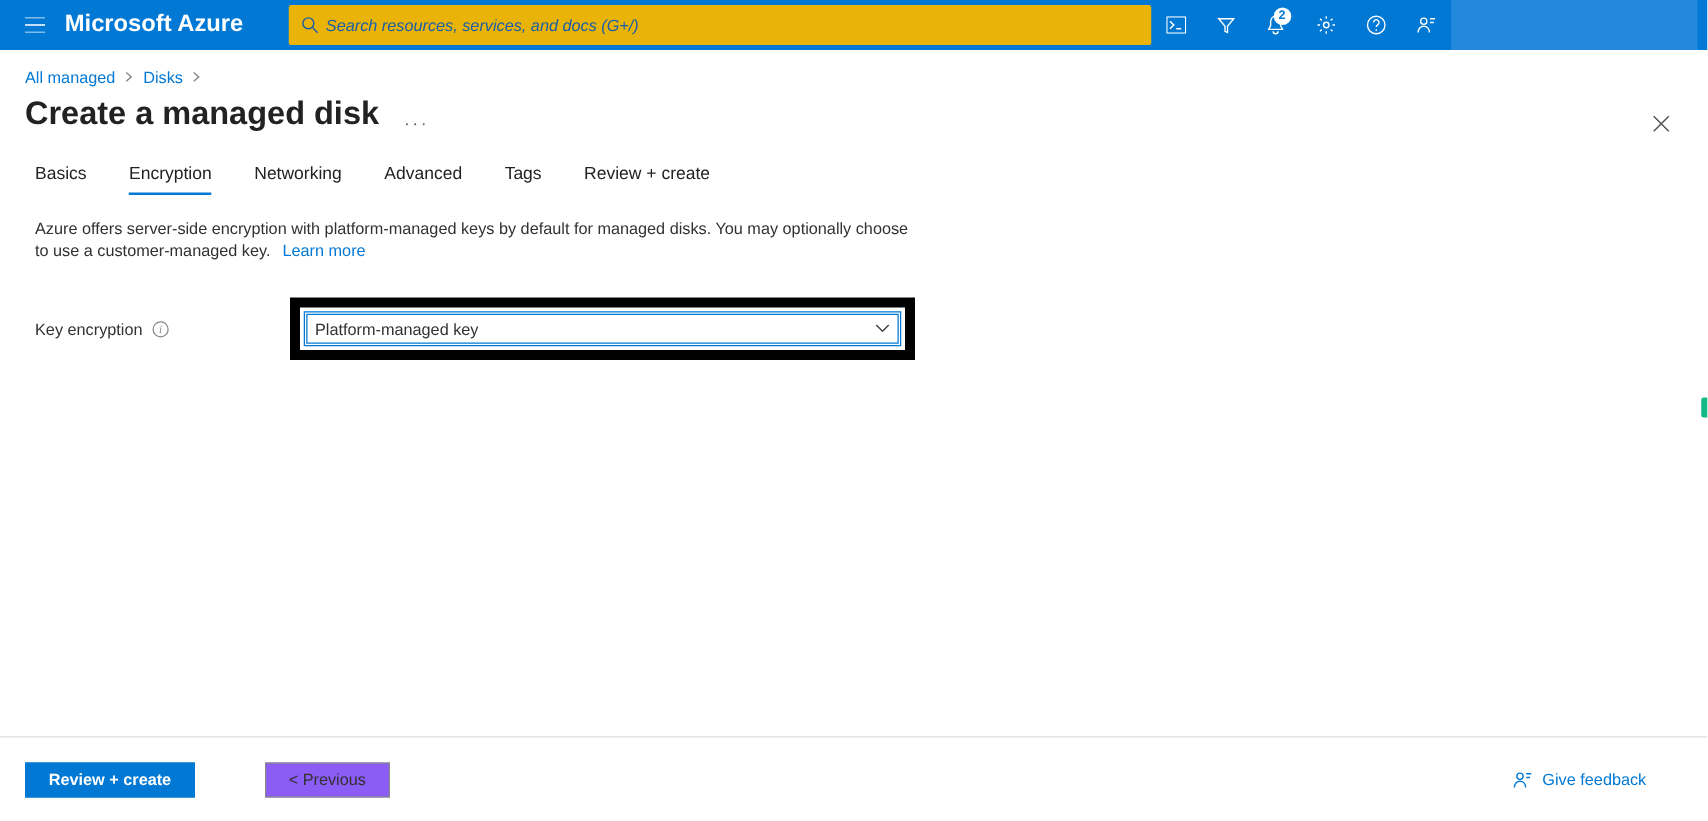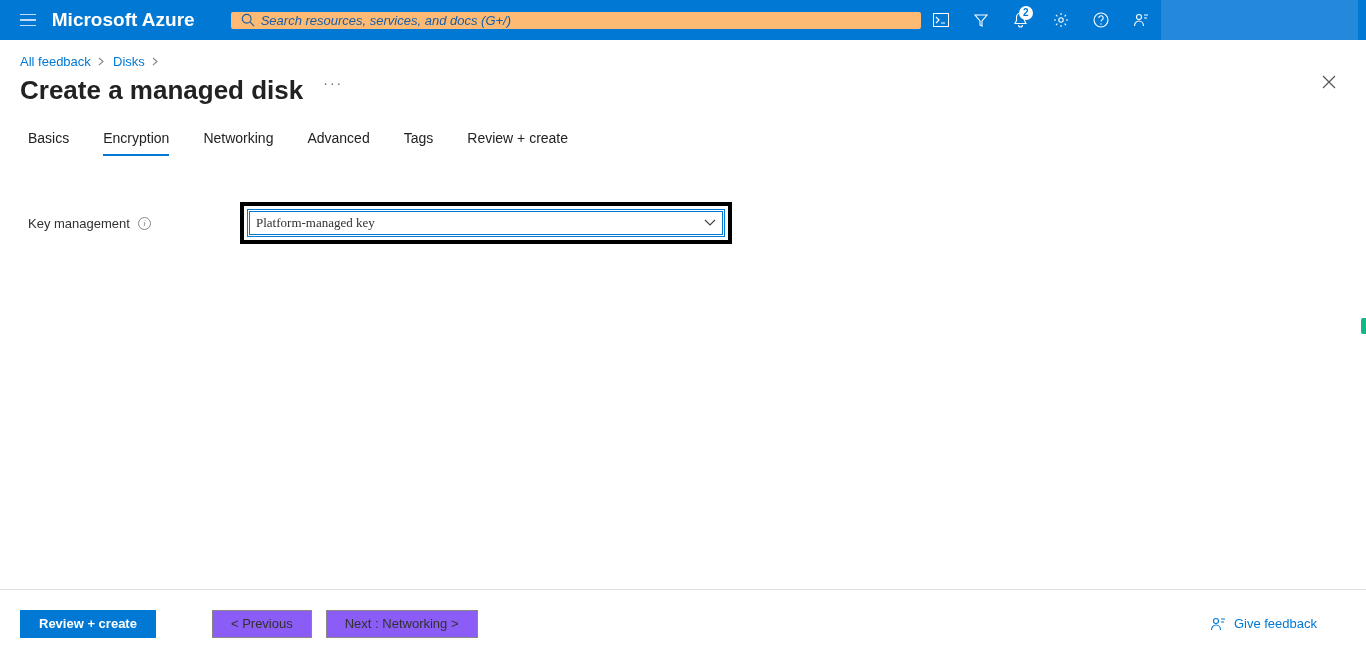--- a/index.html
+++ b/index.html
@@ -2,56 +2,56 @@
 <html><head>
   <meta charset="utf-8">
   <style>
     * { margin: 0; padding: 0; box-sizing: border-box; }
     body { font-family: 'Segoe UI', Tahoma, sans-serif; font-size: 13px; color: #323130; background: #fff; width: 1366px; height: 657px; overflow: hidden; position: relative; }
     
     
     .header { background: #0078d4; height: 40px; display: flex; align-items: center; color: #fff; padding: 0 8px; }
     .hamburger { width: 24px; height: 24px; display: flex; align-items: center; justify-content: center; cursor: pointer; margin-right: 12px; margin-left: 8px; }
     .brand { font-size: 19px; font-weight: 600; margin-right: 36px; white-space: nowrap; }
-    .search-box { flex: 0 0 690px; height: 17px; background: #fdba74; border-radius: 2px; display: flex; align-items: center; padding: 0 10px; color: #11529a; }
+    .search-box { flex: 0 0 690px; height: 32px; background: #eab308; border-radius: 2px; display: flex; align-items: center; padding: 0 10px; color: #11529a; }
     .search-box .icon { margin-right: 6px; }
     .search-placeholder { font-style: italic; font-size: 13px; color: #1a5ea8; }
     .header-spacer { flex: 1; }
     .header-icons { display: flex; align-items: center; gap: 0; }
     .header-icon-btn { width: 40px; height: 40px; display: flex; align-items: center; justify-content: center; cursor: pointer; position: relative; }
     .notif-badge { position: absolute; top: 6px; right: 8px; background: #fff; color: #0078d4; border-radius: 8px; font-size: 10px; font-weight: 600; min-width: 14px; height: 14px; line-height: 14px; text-align: center; padding: 0 3px; }
     .account-box { width: 199px; height: 40px; background: #2489da; margin-left: 0; }
 
     
     .breadcrumb { padding: 14px 20px 0 20px; font-size: 13px; }
     .breadcrumb a { color: #0078d4; text-decoration: none; }
     .breadcrumb .chev { color: #888; margin: 0 4px; display: inline-block; }
 
     
-    .page-title-row { display: flex; align-items: flex-start; padding: 6px 20px 16px 20px; }
+    .page-title-row { display: flex; align-items: flex-end; padding: 6px 20px 16px 20px; }
     .page-title { font-size: 26px; font-weight: 600; color: #222; }
     .title-ellipsis { margin-left: 20px; color: #666; font-size: 14px; letter-spacing: 2px; cursor: pointer; }
     .close-btn { margin-left: auto; margin-right: 10px; cursor: pointer; color: #555; }
 
     
     .tabs { display: flex; gap: 34px; padding: 0 28px; border-bottom: 0; }
     .tab { font-size: 14px; padding: 8px 0 10px 0; cursor: pointer; position: relative; color: #222; }
     .tab.active { font-weight: 400; }
     .tab.active::after { content: ""; position: absolute; left: 0; right: 0; bottom: 0; height: 2.5px; background: #0078d4; }
 
     
     .content { padding: 18px 28px 0 28px; max-width: 760px; }
     .desc { font-size: 13px; color: #323130; line-height: 18px; }
     .learn-more { color: #0078d4; text-decoration: none; margin-left: 6px; }
 
     .field-row { display: flex; align-items: center; margin-top: 28px; position: relative; }
     .field-label { width: 250px; font-size: 13px; display: flex; align-items: center; gap: 8px; }
     .info-icon { width: 13px; height: 13px; border: 1px solid #888; border-radius: 50%; display: inline-flex; align-items: center; justify-content: center; font-size: 9px; color: #888; font-style: italic; font-family: serif; }
 
-    .highlight-box { border: 4px solid #000000; padding: 3px; display: inline-block; font-family: Liberation Serif, serif; }
+    .highlight-box { border: 8px solid #000000; padding: 3px; display: inline-block; }
     .select-box { width: 478px; height: 28px; border: 1.5px solid #0078d4; background: #fff; display: flex; align-items: center; padding: 0 8px; font-size: 13px; cursor: pointer; justify-content: space-between; outline: 1px solid #0078d4; outline-offset: -3px; }
     .select-chev { color: #444; }
 
     
     .green-tab { position: absolute; right: 0; top: 318px; width: 5px; height: 16px; background: #12b886; border-radius: 2px 0 0 2px; }
 
     
     .footer { position: absolute; left: 0; right: 0; bottom: 0; border-top: 1px solid #e1dfdd; height: 68px; display: flex; align-items: center; padding: 0 20px; background: #fff; }
     .btn { height: 28px; padding: 0 18px; font-size: 13px; cursor: pointer; display: inline-flex; align-items: center; justify-content: center; }
     .btn-primary { background: #0078d4; color: #fff; border: 1px solid #0078d4; font-weight: 600; }
@@ -117,21 +117,21 @@
       <svg width="16" height="16" viewBox="0 0 16 16">
           <circle cx="6" cy="5" r="2.5" fill="none" stroke="#fff" stroke-width="1.1"></circle>
           <path d="M1.5 14c0-3 2-5 4.5-5s4.5 2 4.5 5M11 3l4 0M11 6l3 0" fill="none" stroke="#fff" stroke-width="1.1"></path>
         </svg>
     </div>
   </div>
   <div class="account-box"></div>
 </div>
 
 <div class="breadcrumb">
-  <a href="#">All feedback</a>
+  <a href="#">All managed</a>
   <span class="chev">
     <svg width="7" height="9" viewBox="0 0 7 9" style="display:inline">
         <path d="M1 1l4 3.5L1 8" fill="none" stroke="#888" stroke-width="1.1"></path>
       </svg>
   </span>
   <a href="#">Disks</a>
   <span class="chev">
     <svg width="7" height="9" viewBox="0 0 7 9" style="display:inline">
         <path d="M1 1l4 3.5L1 8" fill="none" stroke="#888" stroke-width="1.1"></path>
       </svg>
@@ -151,24 +151,28 @@
 <div class="tabs">
   <div class="tab">Basics</div>
   <div class="tab active">Encryption</div>
   <div class="tab">Networking</div>
   <div class="tab">Advanced</div>
   <div class="tab">Tags</div>
   <div class="tab">Review + create</div>
 </div>
 
 <div class="content">
+  <p class="desc">
+    <span>Azure offers server-side encryption with platform-managed keys by default for managed disks. You may optionally choose to use a customer-managed key.</span>
+    <a href="#" class="learn-more">Learn more</a>
+  </p>
 
   <div class="field-row">
     <div class="field-label">
-      <span>Key management</span>
+      <span>Key encryption</span>
       <span class="info-icon">i</span>
     </div>
     <div class="highlight-box">
       <div class="select-box">
         <span>Platform-managed key</span>
         <span class="select-chev">
           <svg width="12" height="8" viewBox="0 0 12 8">
               <path d="M1 1l5 5 5-5" fill="none" stroke="#444" stroke-width="1.2"></path>
             </svg>
         </span>
@@ -177,21 +181,20 @@
   </div>
 </div>
 
 <div class="green-tab"></div>
 
 <div class="footer">
   <button class="btn btn-primary">Review + create</button>
   <div class="gap"></div>
   <button class="btn btn-secondary">&lt; Previous</button>
   <div class="gap2"></div>
-  <button class="btn btn-secondary">Next : Networking &gt;</button>
   <div class="feedback">
     <svg width="16" height="16" viewBox="0 0 16 16">
         <circle cx="6" cy="5" r="2.5" fill="none" stroke="#0078d4" stroke-width="1.1"></circle>
         <path d="M1.5 14c0-3 2-5 4.5-5s4.5 2 4.5 5M11 3l4 0M11 6l3 0" fill="none" stroke="#0078d4" stroke-width="1.1"></path>
       </svg>
     <span>Give feedback</span>
   </div>
 </div>
 
 </body></html>

